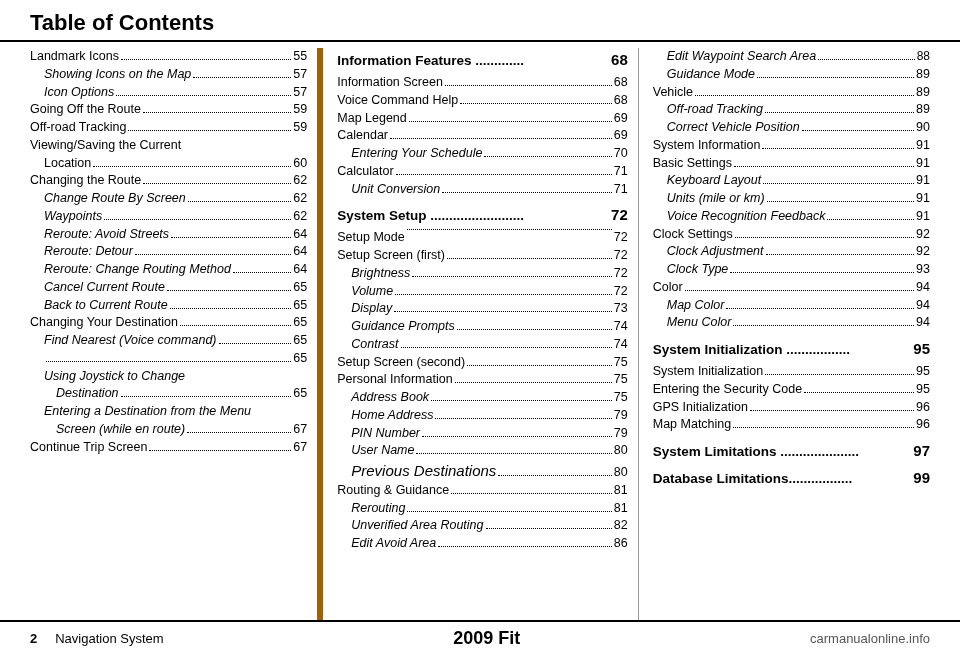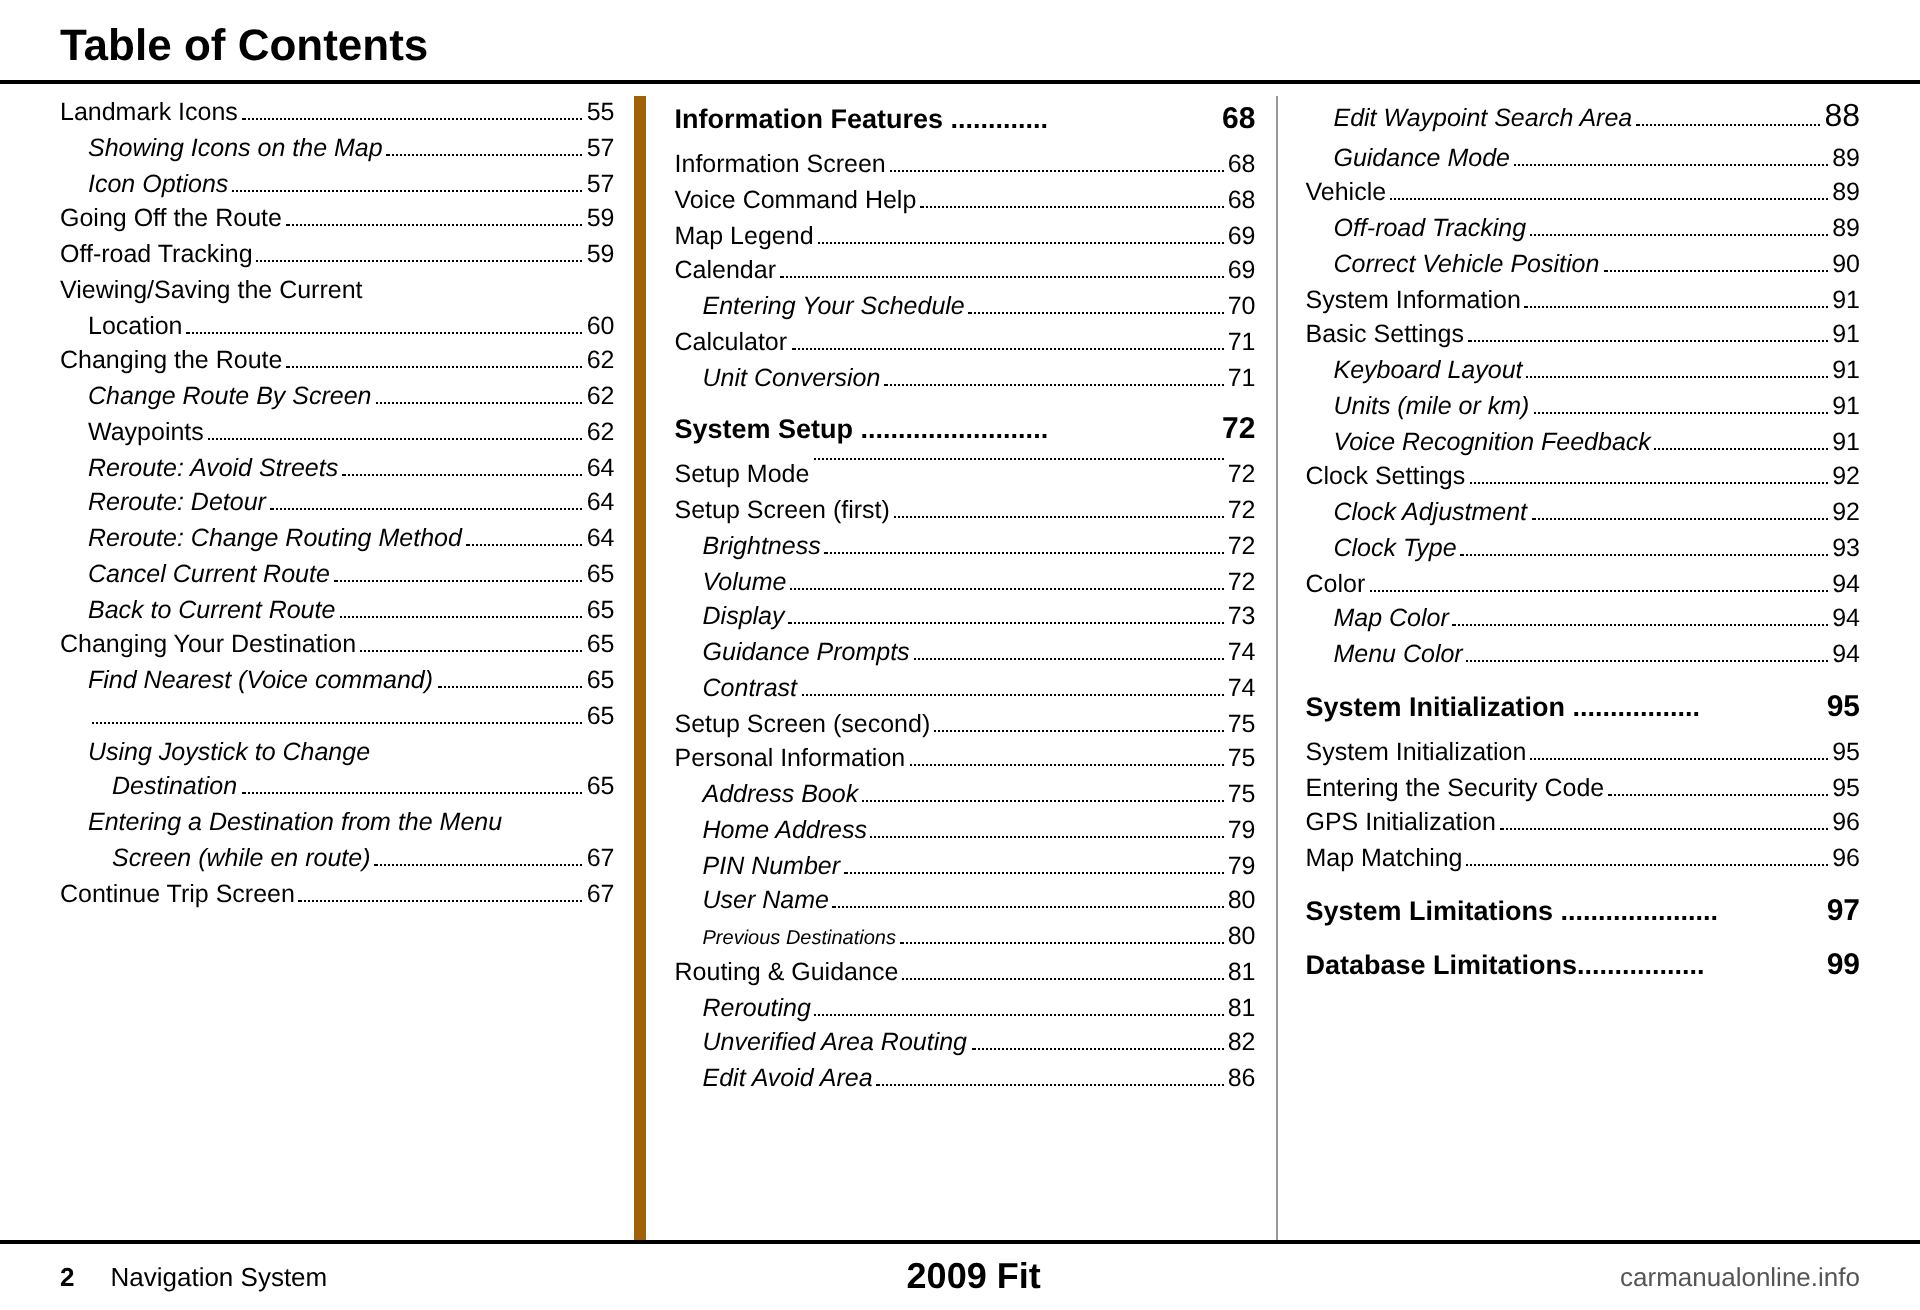--- a/index.html
+++ b/index.html
@@ -130,21 +130,21 @@
           <span style="white-space: nowrap; font-size: 12.5px;">Changing the Route</span>
           <span style="flex: 1 1 0%; border-bottom: 1px dotted rgb(0, 0, 0); height: 1px; margin-bottom: 3px; margin-left: 2px; margin-right: 2px; overflow: hidden;"></span>
           <span style="white-space: nowrap; font-size: 12.5px;">62</span>
         </div>
         <div style="display: flex; align-items: baseline; line-height: 1.42; padding-left: 14px;">
           <span style="white-space: nowrap; font-size: 12.5px; font-style: italic;">Change Route By Screen</span>
           <span style="flex: 1 1 0%; border-bottom: 1px dotted rgb(0, 0, 0); height: 1px; margin-bottom: 3px; margin-left: 2px; margin-right: 2px; overflow: hidden;"></span>
           <span style="white-space: nowrap; font-size: 12.5px;">62</span>
         </div>
         <div style="display: flex; align-items: baseline; line-height: 1.42; padding-left: 14px;">
-          <span style="white-space: nowrap; font-size: 12.5px;  text-align: center;">Waypoints</span>
+          <span style="white-space: nowrap; font-size: 12.5px; font-style: italic; text-align: center;">Waypoints</span>
           <span style="flex: 1 1 0%; border-bottom: 1px dotted rgb(0, 0, 0); height: 1px; margin-bottom: 3px; margin-left: 2px; margin-right: 2px; overflow: hidden;"></span>
           <span style="white-space: nowrap; font-size: 12.5px;">62</span>
         </div>
         <div style="display: flex; align-items: baseline; line-height: 1.42; padding-left: 14px;">
           <span style="white-space: nowrap; font-size: 12.5px; font-style: italic;">Reroute: Avoid Streets</span>
           <span style="flex: 1 1 0%; border-bottom: 1px dotted rgb(0, 0, 0); height: 1px; margin-bottom: 3px; margin-left: 2px; margin-right: 2px; overflow: hidden;"></span>
           <span style="white-space: nowrap; font-size: 12.5px;">64</span>
         </div>
         <div style="display: flex; align-items: baseline; line-height: 1.42; padding-left: 14px;">
           <span style="white-space: nowrap; font-size: 12.5px; font-style: italic;">Reroute: Detour</span>
@@ -308,21 +308,21 @@
           <span style="white-space: nowrap; font-size: 12.5px; font-style: italic;">PIN Number</span>
           <span style="flex: 1 1 0%; border-bottom: 1px dotted rgb(0, 0, 0); height: 1px; margin-bottom: 3px; margin-left: 2px; margin-right: 2px; overflow: hidden;"></span>
           <span style="white-space: nowrap; font-size: 12.5px;">79</span>
         </div>
         <div style="display: flex; align-items: baseline; line-height: 1.42; padding-left: 14px;">
           <span style="white-space: nowrap; font-size: 12.5px; font-style: italic;">User Name</span>
           <span style="flex: 1 1 0%; border-bottom: 1px dotted rgb(0, 0, 0); height: 1px; margin-bottom: 3px; margin-left: 2px; margin-right: 2px; overflow: hidden;"></span>
           <span style="white-space: nowrap; font-size: 12.5px;">80</span>
         </div>
         <div style="display: flex; align-items: baseline; line-height: 1.42; padding-left: 14px;">
-          <span style="white-space: nowrap; font-size: 10px; font-style: italic;">Previous Destinations</span>
+          <span style="white-space: nowrap; font-size: 15px; font-style: italic;">Previous Destinations</span>
           <span style="flex: 1 1 0%; border-bottom: 1px dotted rgb(0, 0, 0); height: 1px; margin-bottom: 3px; margin-left: 2px; margin-right: 2px; overflow: hidden;"></span>
           <span style="white-space: nowrap; font-size: 12.5px;">80</span>
         </div>
         <div style="display: flex; align-items: baseline; line-height: 1.42; padding-left: 0px;">
           <span style="white-space: nowrap; font-size: 12.5px;">Routing &amp; Guidance</span>
           <span style="flex: 1 1 0%; border-bottom: 1px dotted rgb(0, 0, 0); height: 1px; margin-bottom: 3px; margin-left: 2px; margin-right: 2px; overflow: hidden;"></span>
           <span style="white-space: nowrap; font-size: 12.5px;">81</span>
         </div>
         <div style="display: flex; align-items: baseline; line-height: 1.42; padding-left: 14px;">
           <span style="white-space: nowrap; font-size: 12.5px; font-style: italic; text-align: right;">Rerouting</span>
@@ -338,21 +338,21 @@
           <span style="white-space: nowrap; font-size: 12.5px; font-style: italic;">Edit Avoid Area</span>
           <span style="flex: 1 1 0%; border-bottom: 1px dotted rgb(0, 0, 0); height: 1px; margin-bottom: 3px; margin-left: 2px; margin-right: 2px; overflow: hidden;"></span>
           <span style="white-space: nowrap; font-size: 12.5px;">86</span>
         </div>
       </div>
 
     <div class="col col-right" id="right-col">
     <div style="display: flex; align-items: baseline; line-height: 1.42; padding-left: 14px;">
           <span style="white-space: nowrap; font-size: 12.5px; font-style: italic;">Edit Waypoint Search Area</span>
           <span style="flex: 1 1 0%; border-bottom: 1px dotted rgb(0, 0, 0); height: 1px; margin-bottom: 3px; margin-left: 2px; margin-right: 2px; overflow: hidden;"></span>
-          <span style="white-space: nowrap; font-size: 16px;">88</span>
+          <span style="white-space: nowrap; font-size: 12px;">88</span>
         </div>
         <div style="display: flex; align-items: baseline; line-height: 1.42; padding-left: 14px;">
           <span style="white-space: nowrap; font-size: 12.5px; font-style: italic;">Guidance Mode</span>
           <span style="flex: 1 1 0%; border-bottom: 1px dotted rgb(0, 0, 0); height: 1px; margin-bottom: 3px; margin-left: 2px; margin-right: 2px; overflow: hidden;"></span>
           <span style="white-space: nowrap; font-size: 12.5px;">89</span>
         </div>
         <div style="display: flex; align-items: baseline; line-height: 1.42; padding-left: 0px;">
           <span style="white-space: nowrap; font-size: 12.5px;">Vehicle</span>
           <span style="flex: 1 1 0%; border-bottom: 1px dotted rgb(0, 0, 0); height: 1px; margin-bottom: 3px; margin-left: 2px; margin-right: 2px; overflow: hidden;"></span>
           <span style="white-space: nowrap; font-size: 12.5px;">89</span>

